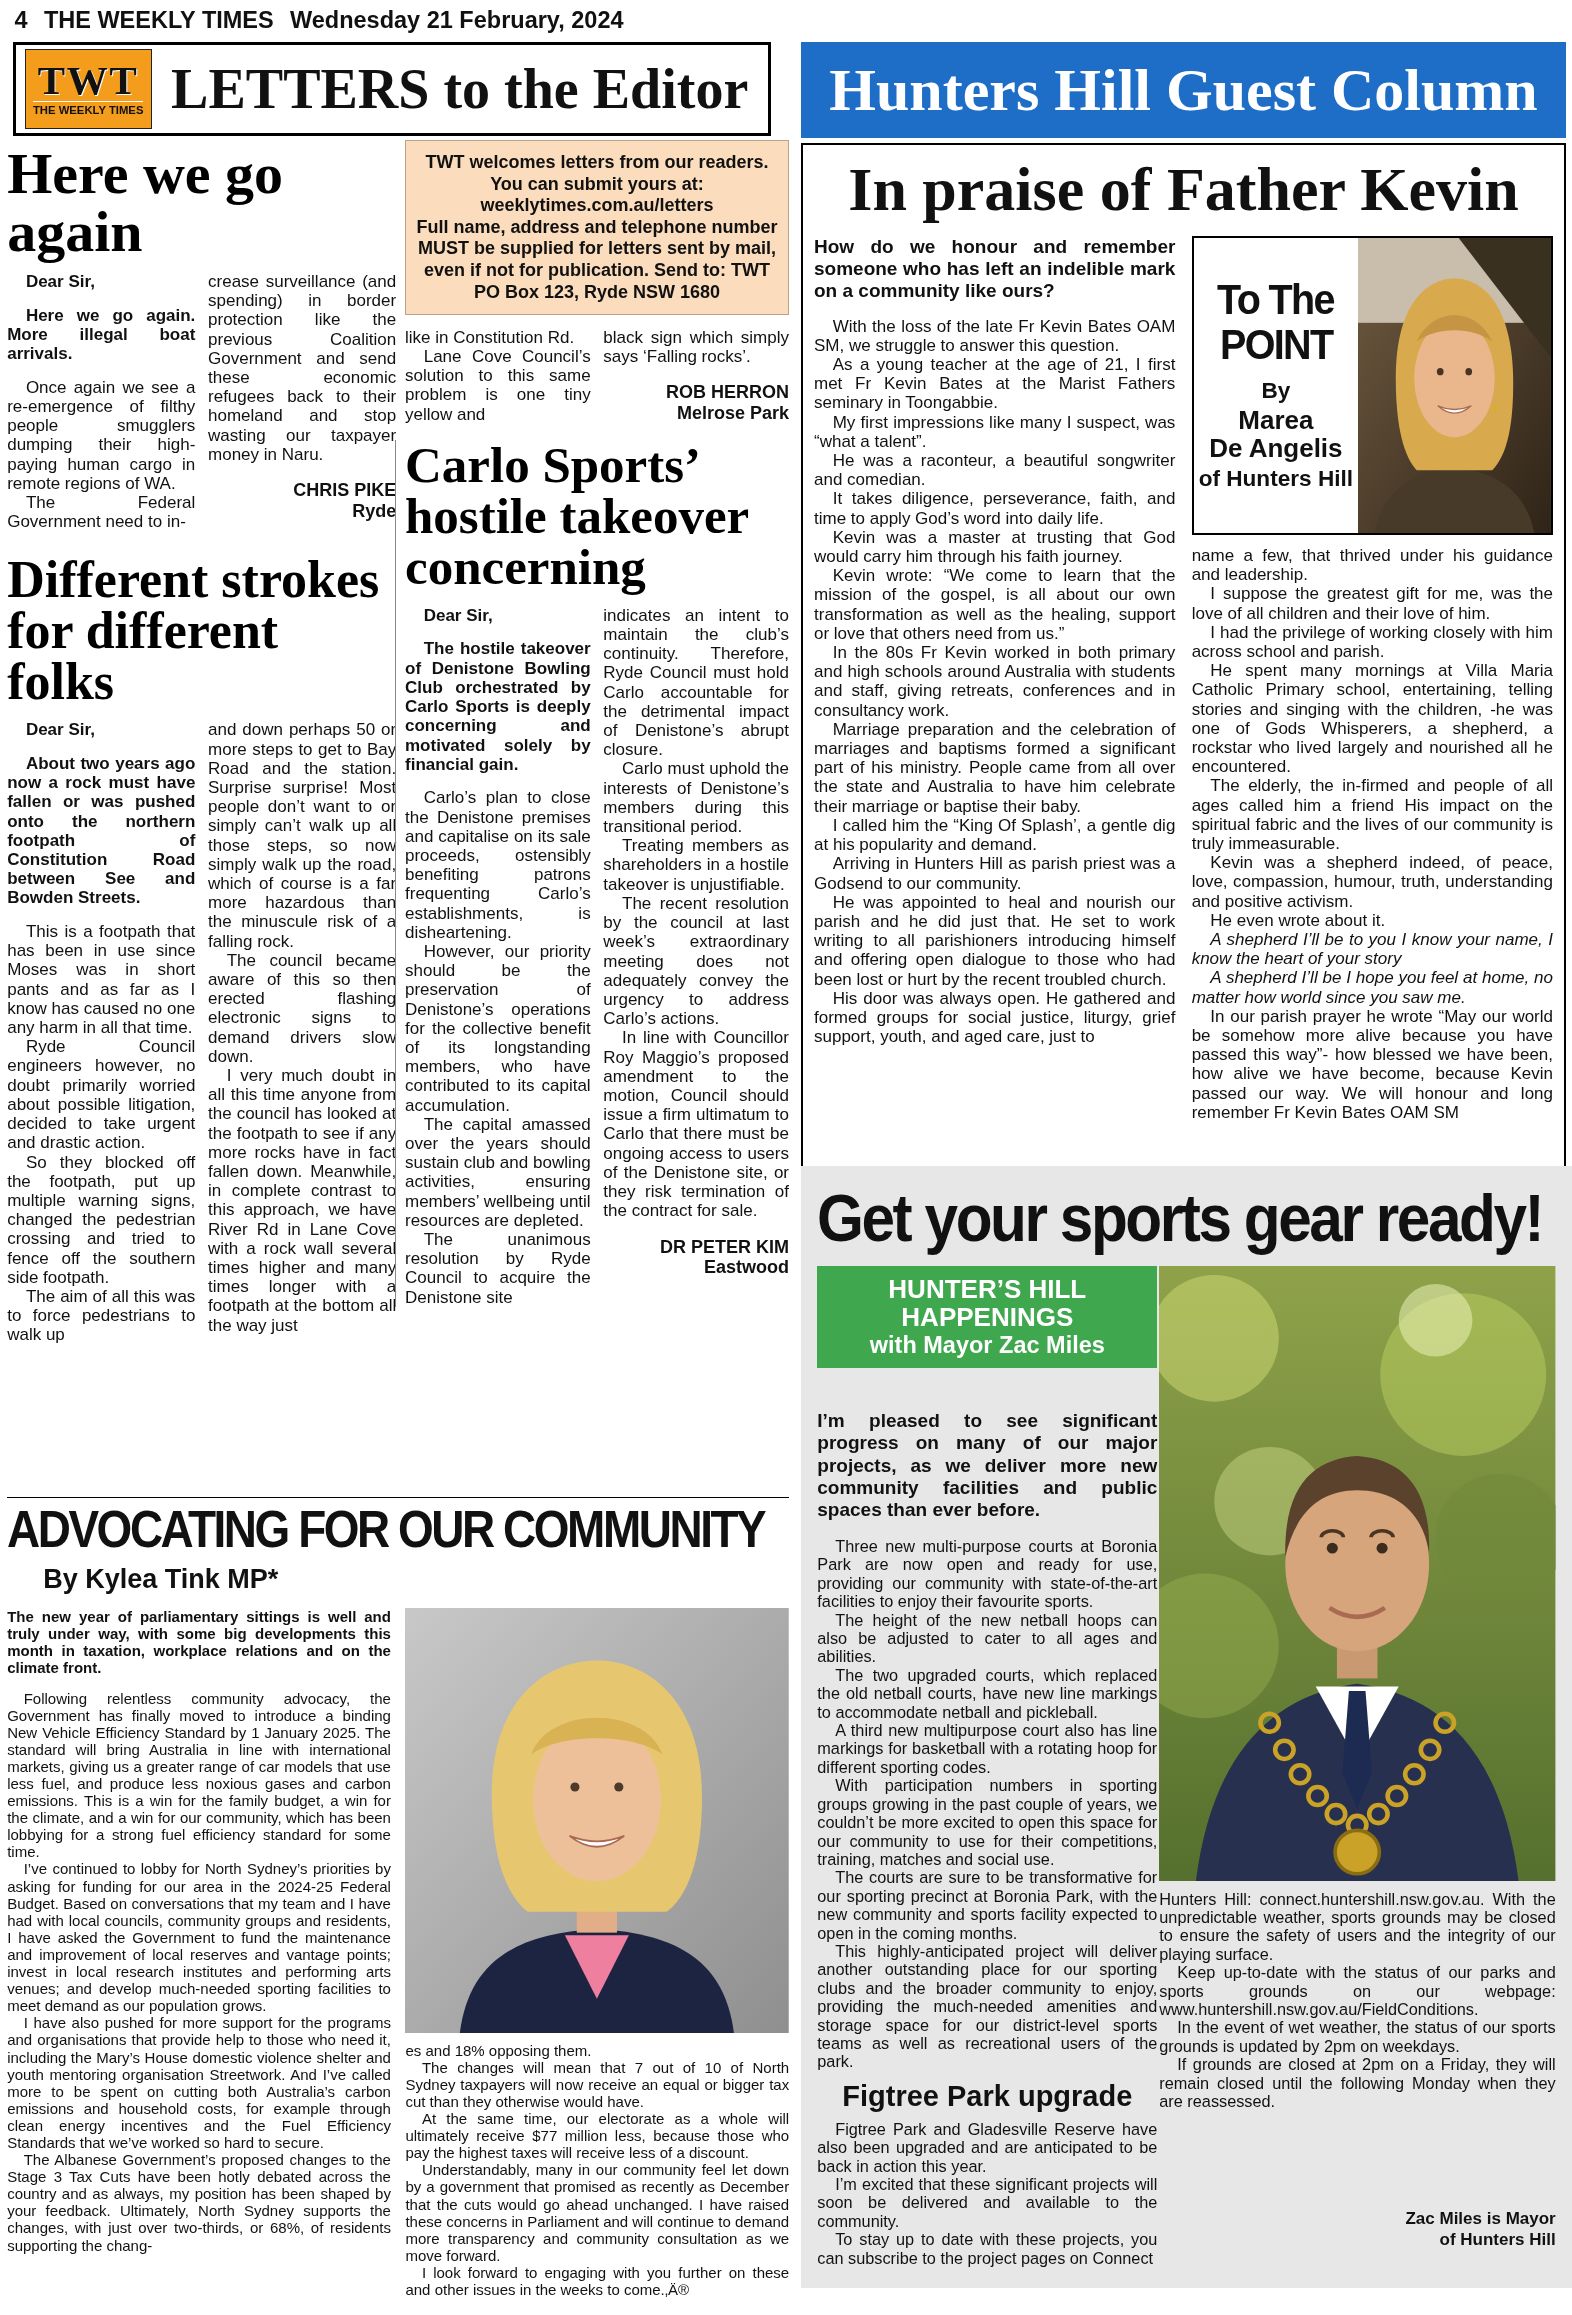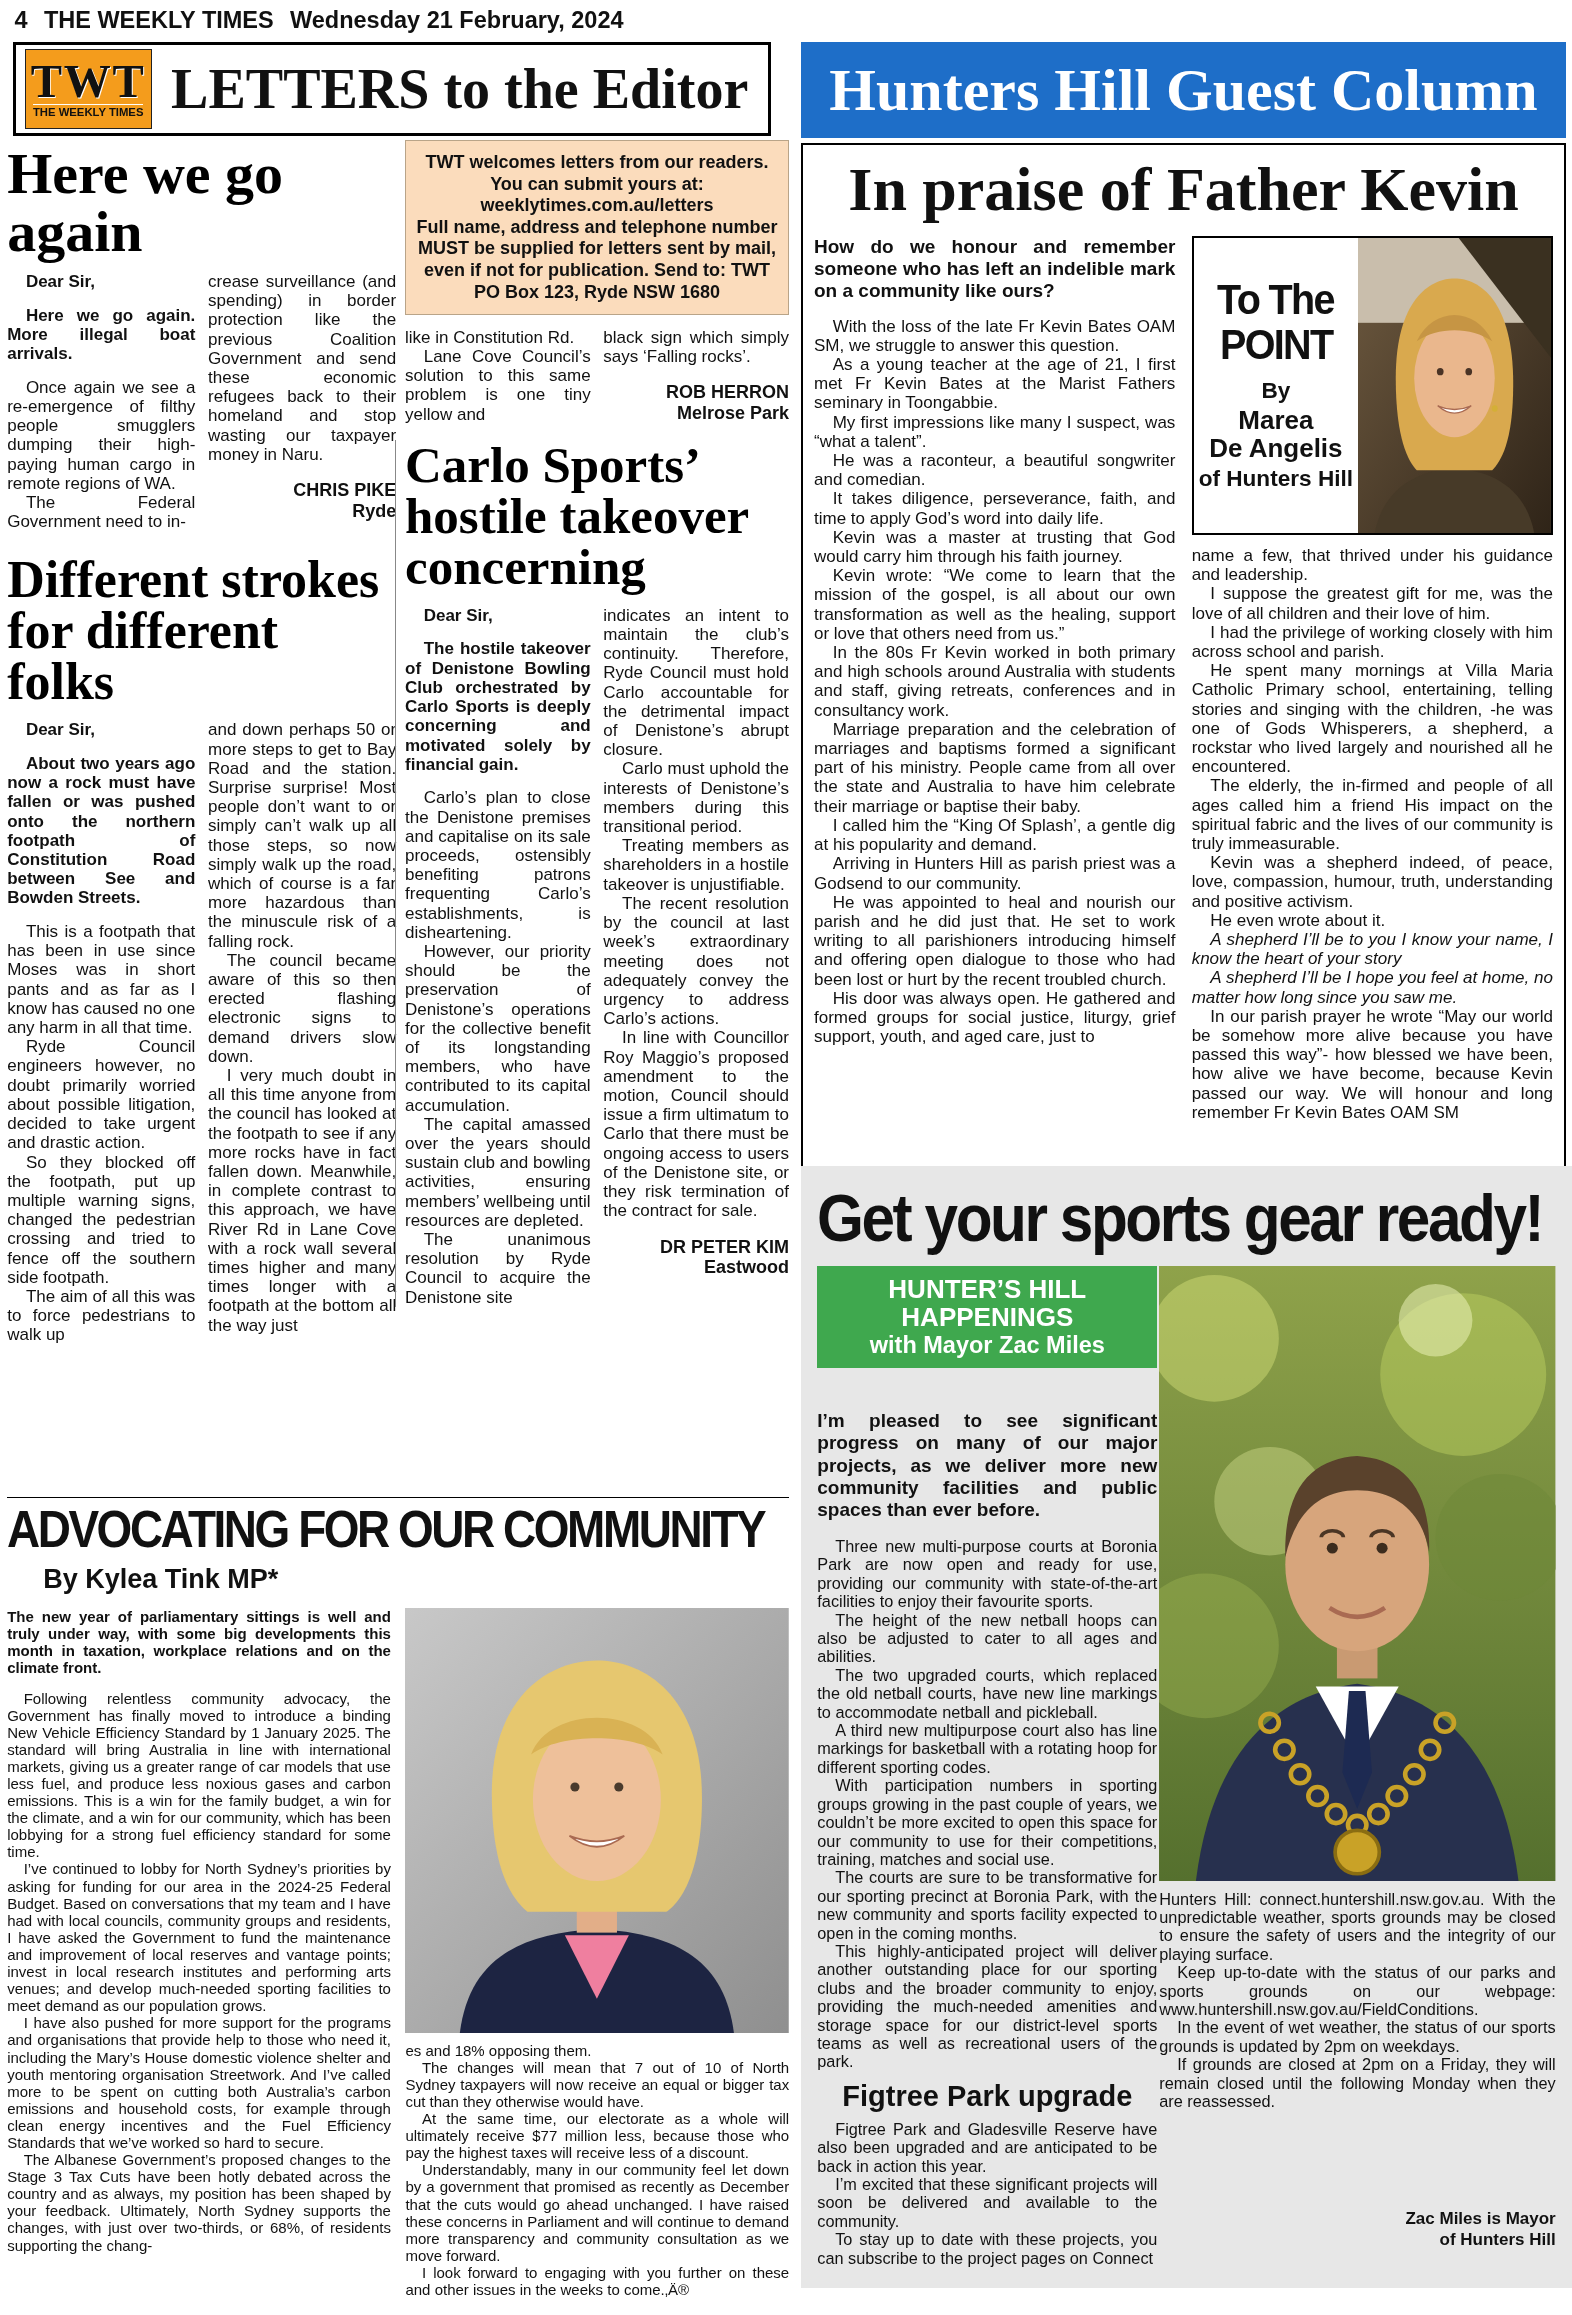--- a/index.html
+++ b/index.html
@@ -7,21 +7,21 @@
   .page{position:relative;width:1572px;height:2316px;background:#fff;overflow:hidden;
         font-family:"Liberation Sans",sans-serif;color:#111;}
   
   .page-head{position:absolute;top:7.2px;left:14.5px;font-size:23.5px;font-weight:bold;letter-spacing:0;}
   .page-head span{margin-right:16.3px;}
   
   .letters-banner{position:absolute;top:42px;left:12.7px;width:758px;height:94px;border:3.6px solid #000;
                   background:#fff;display:flex;align-items:center;}
   .twt-logo{width:127px;height:80px;background:#f49c1c;border:1.8px solid #222;margin-left:9px;
             display:flex;flex-direction:column;align-items:center;justify-content:center;}
-  .twt-big{font-family:"Liberation Serif",serif;font-weight:bold;font-size:47px;line-height:0.9;color:#111;
+  .twt-big{font-family:"Liberation Serif",serif;font-weight:bold;font-size:41px;line-height:0.9;color:#111;
            text-shadow:0.9px 0.9px 0 #fff;letter-spacing:1.8px;}
   .twt-small{font-size:11.3px;font-weight:bold;color:#111;border-top:1.8px solid #fff;padding-top:1.8px;margin-top:1.8px;white-space:nowrap;}
   .letters-title{flex:1;text-align:center;font-family:"Liberation Serif",serif;font-weight:bold;font-size:56px;line-height:1;}
   
   .strip-a{position:absolute;top:145px;left:7.2px;width:389px;}
   .strip-b{position:absolute;top:140px;left:405px;width:384px;}
   .headline{font-family:"Liberation Serif",serif;font-weight:bold;color:#000;margin:0;}
   .h-letter1{font-size:58px;line-height:1.0;margin-bottom:11px;}
   .h-letter3{font-size:52px;line-height:0.98;margin:23.5px 0 12.7px 0;}
   .h-carlo{font-size:51px;line-height:1.0;margin:16.3px 0 12.7px 0;}
@@ -296,21 +296,21 @@
         </div>
         <div>
             <p class="para noindent">name a few, that thrived under his guidance and leadership.</p>
             <p class="para">I suppose the greatest gift for me, was the love of all children and their love of him.</p>
             <p class="para">I had the privilege of working closely with him across school and parish.</p>
             <p class="para">He spent many mornings at Villa Maria Catholic Primary school, entertaining, telling stories and singing with the children, -he was one of Gods Whisperers, a shepherd, a rockstar who lived largely and nourished all he encountered.</p>
             <p class="para">The elderly, the in-firmed and people of all ages called him a friend His impact on the spiritual fabric and the lives of our community is truly immeasurable.</p>
             <p class="para">Kevin was a shepherd indeed, of peace, love, compassion, humour, truth, understanding and positive activism.</p>
             <p class="para">He even wrote about it.</p>
             <p class="para italic">A shepherd I’ll be to you I know your name, I know the heart of your story</p>
-            <p class="para italic">A shepherd I’ll be I hope you feel at home, no matter how long since you saw me.</p>
+            <p class="para italic">A shepherd I’ll be I hope you feel at home, no matter how world since you saw me.</p>
             <p class="para">In our parish prayer he wrote “May our world be somehow more alive because you have passed this way”- how blessed we have been, how alive we have become, because Kevin passed our way. We will honour and long remember Fr Kevin Bates OAM SM</p>
           </div>
       </div>
     </div>
   </div>
 
   <div class="sports">
     <h1 class="h-sports">Get your sports gear ready!</h1>
     <div class="sports-cols">
       <div class="sports-left">

